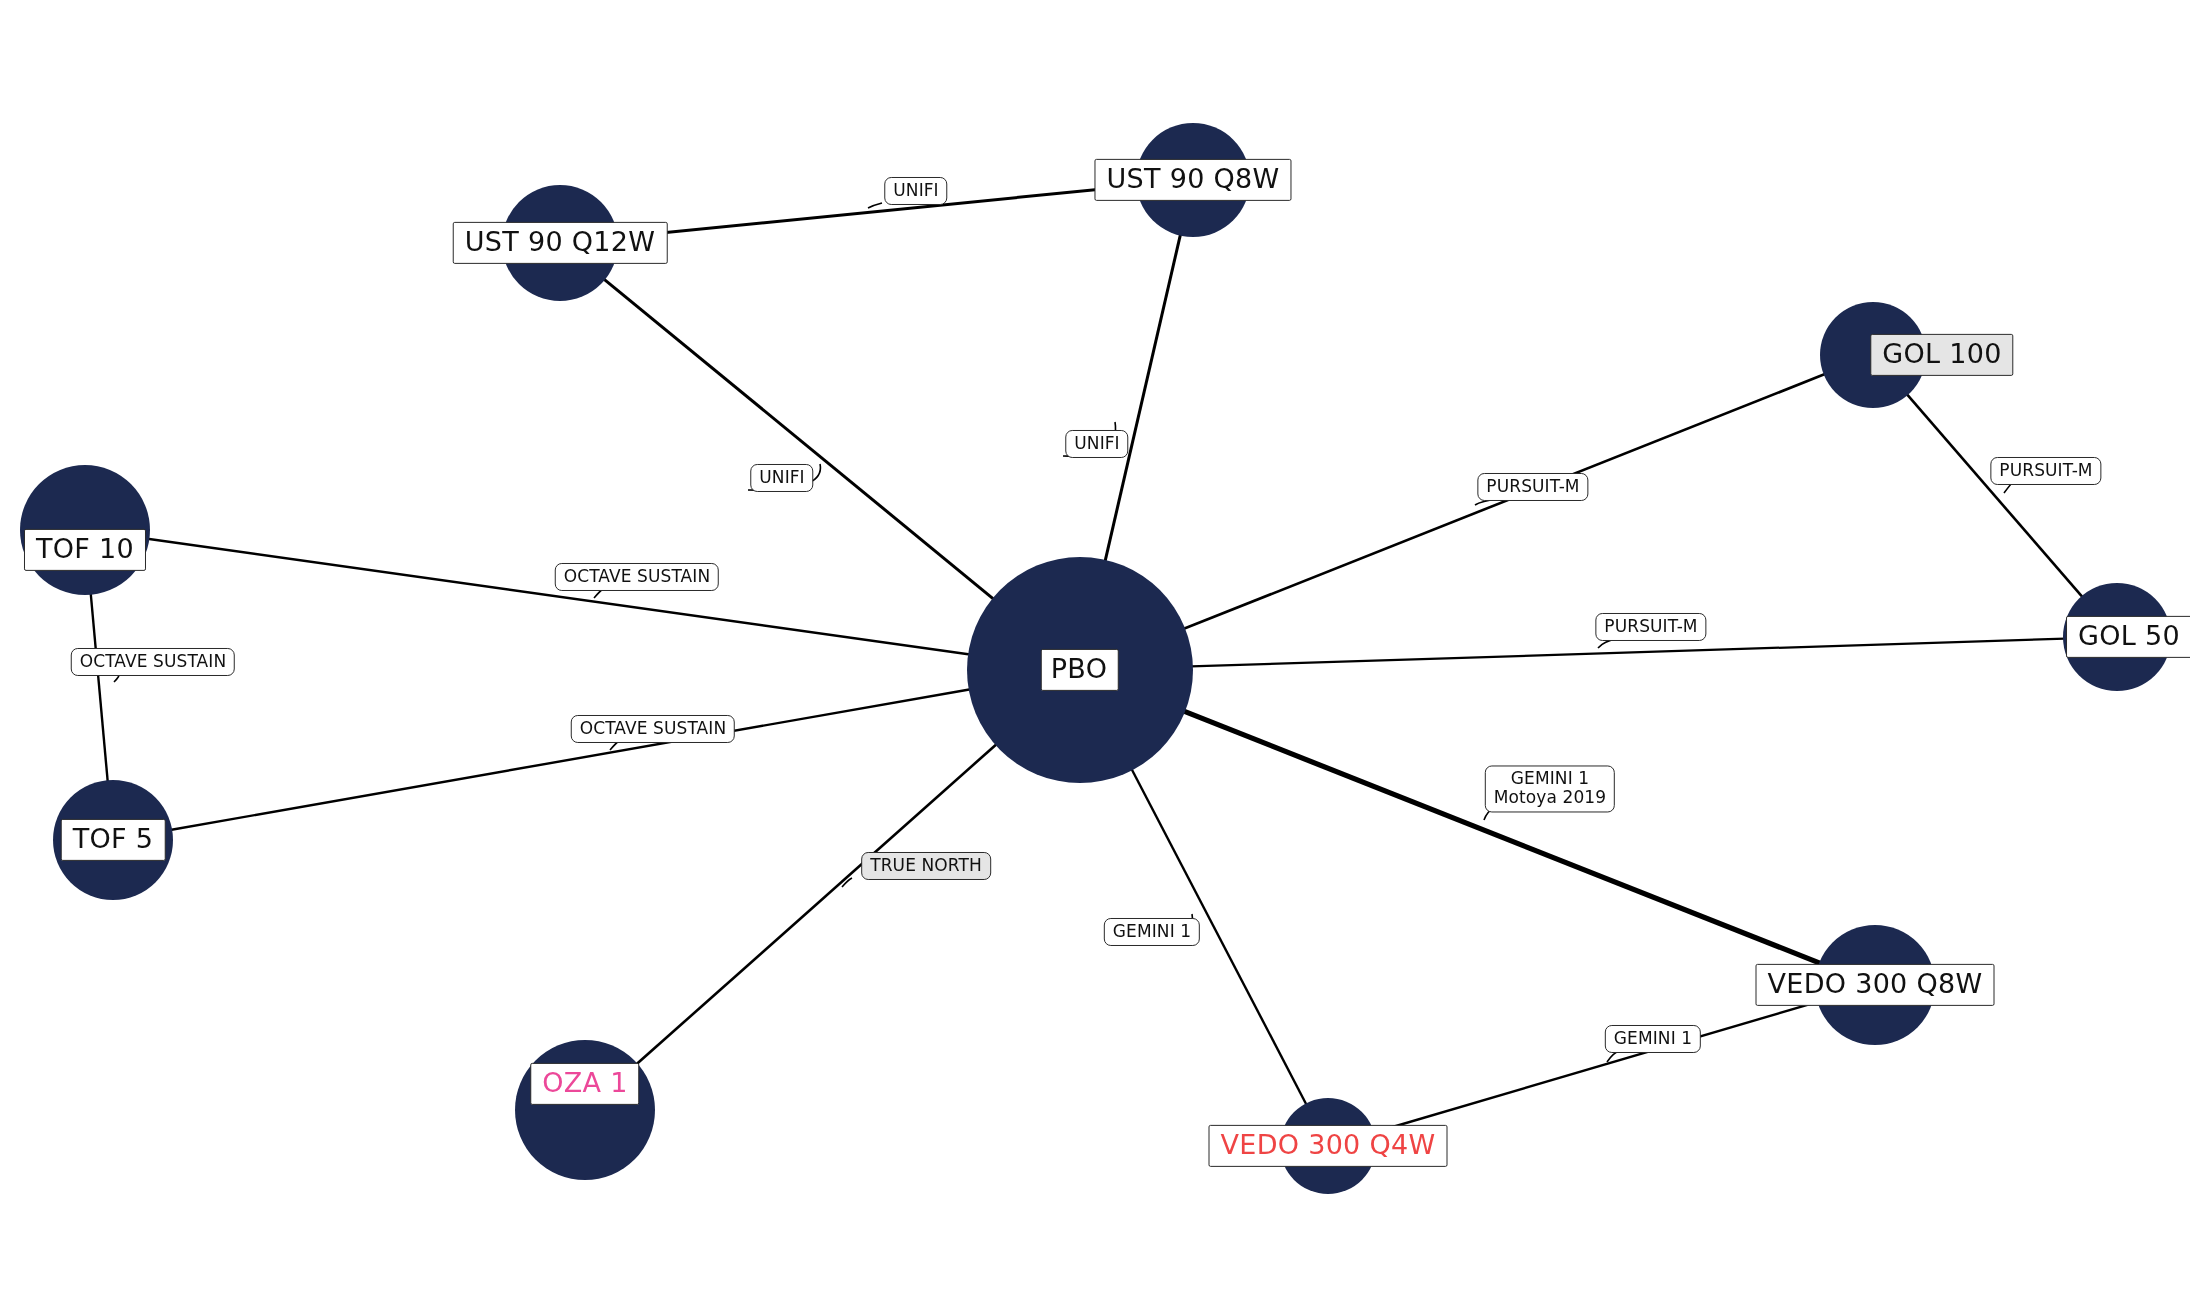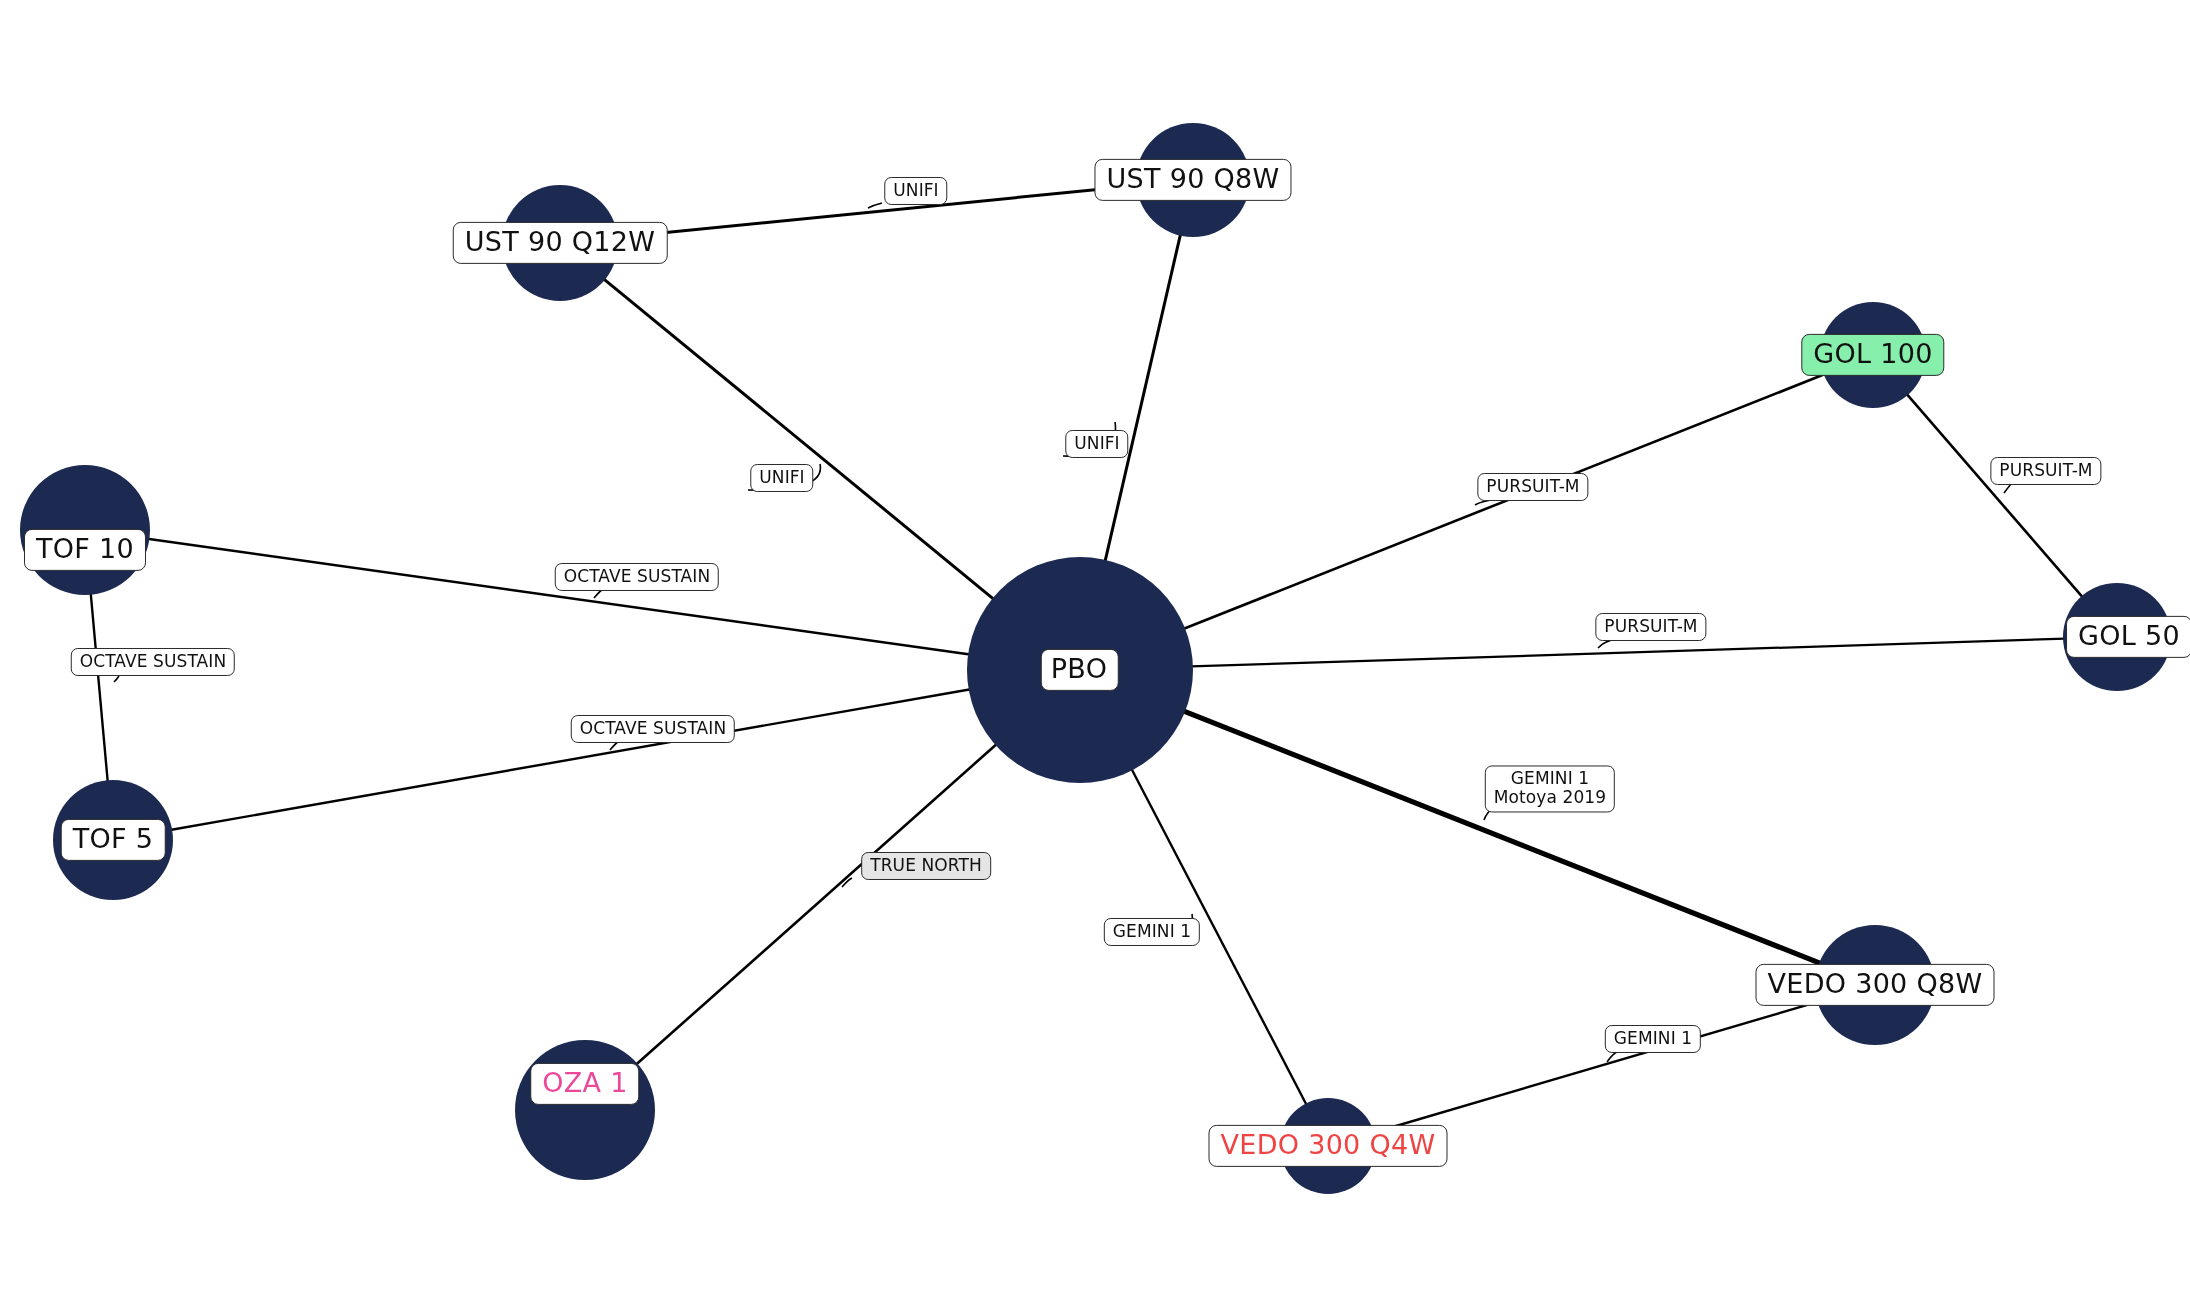--- a/index.html
+++ b/index.html
@@ -52,21 +52,21 @@
     text-align: center;
     color: #111111;
     line-height: 1.12;
     transform: translate(-50%, -50%);
     padding: 3px 9px 4px 9px;
   }
   .node-label {
     font-size: 27px;
     letter-spacing: 0.3px;
     padding: 4px 11px 6px 11px;
-    border-radius: 8px;
+    border-radius: 2px;
   }
   .edge-label {
     font-size: 17px;
     letter-spacing: 0.1px;
     padding: 3px 8px 4px 8px;
     border-radius: 7px;
   }
   .edge-label .line2 {
     display: block;
   }
@@ -129,21 +129,21 @@
       <div class="box edge-label" style="left: 637px; top: 577px; background: rgb(255, 255, 255); border-color: rgb(42, 42, 42); color: rgb(17, 17, 17);">OCTAVE SUSTAIN</div>
       <div class="box edge-label" style="left: 153px; top: 662px; background: rgb(255, 255, 255); border-color: rgb(42, 42, 42); color: rgb(17, 17, 17);">OCTAVE SUSTAIN</div>
       <div class="box edge-label" style="left: 653px; top: 729px; background: rgb(255, 255, 255); border-color: rgb(42, 42, 42); color: rgb(17, 17, 17);">OCTAVE SUSTAIN</div>
       <div class="box edge-label" style="left: 926px; top: 866px; background: #e5e5e5; border-color: rgb(42, 42, 42); color: rgb(17, 17, 17);">TRUE NORTH</div>
       <div class="box edge-label" style="left: 1550px; top: 789px; background: rgb(255, 255, 255); border-color: rgb(42, 42, 42); color: rgb(17, 17, 17);">GEMINI 1<span class="line2">Motoya 2019</span></div>
       <div class="box edge-label" style="left: 1152px; top: 932px; background: rgb(255, 255, 255); border-color: rgb(42, 42, 42); color: rgb(17, 17, 17);">GEMINI 1</div>
       <div class="box edge-label" style="left: 1653px; top: 1039px; background: rgb(255, 255, 255); border-color: rgb(42, 42, 42); color: rgb(17, 17, 17);">GEMINI 1</div>
       <div class="box node-label" style="left: 1080px; top: 670px; background: rgb(255, 255, 255); border-color: rgb(42, 42, 42); color: rgb(17, 17, 17); padding-left: 9px;">PBO</div>
       <div class="box node-label" style="left: 560px; top: 243px; background: rgb(255, 255, 255); border-color: rgb(42, 42, 42); color: rgb(17, 17, 17);">UST 90 Q12W</div>
       <div class="box node-label" style="left: 1193px; top: 180px; background: rgb(255, 255, 255); border-color: rgb(42, 42, 42); color: rgb(17, 17, 17);">UST 90 Q8W</div>
-      <div class="box node-label" style="left: 1873px; top: 355px; background: #86efac; border-color: rgb(42, 42, 42); color: rgb(17, 17, 17);">GOL 100</div>
+      <div class="box node-label" style="left: 1942px; top: 355px; background: #e5e5e5; border-color: rgb(42, 42, 42); color: rgb(17, 17, 17);">GOL 100</div>
       <div class="box node-label" style="left: 2117px; top: 637px; background: rgb(255, 255, 255); border-color: rgb(42, 42, 42); color: rgb(17, 17, 17); margin-left: 12px;">GOL 50</div>
       <div class="box node-label" style="left: 85px; top: 530px; background: rgb(255, 255, 255); border-color: rgb(42, 42, 42); color: rgb(17, 17, 17); margin-top: 20px;">TOF 10</div>
       <div class="box node-label" style="left: 113px; top: 840px; background: rgb(255, 255, 255); border-color: rgb(42, 42, 42); color: rgb(17, 17, 17);">TOF 5</div>
       <div class="box node-label" style="left: 585px; top: 1084px; background: rgb(255, 255, 255); border-color: rgb(42, 42, 42); color: #ec4899;">OZA 1</div>
       <div class="box node-label" style="left: 1875px; top: 985px; background: rgb(255, 255, 255); border-color: rgb(42, 42, 42); color: rgb(17, 17, 17);">VEDO 300 Q8W</div>
       <div class="box node-label" style="left: 1328px; top: 1146px; background: rgb(255, 255, 255); border-color: rgb(42, 42, 42); color: #ef4444;">VEDO 300 Q4W</div>
     </div>
 </div>
 
 </body></html>

